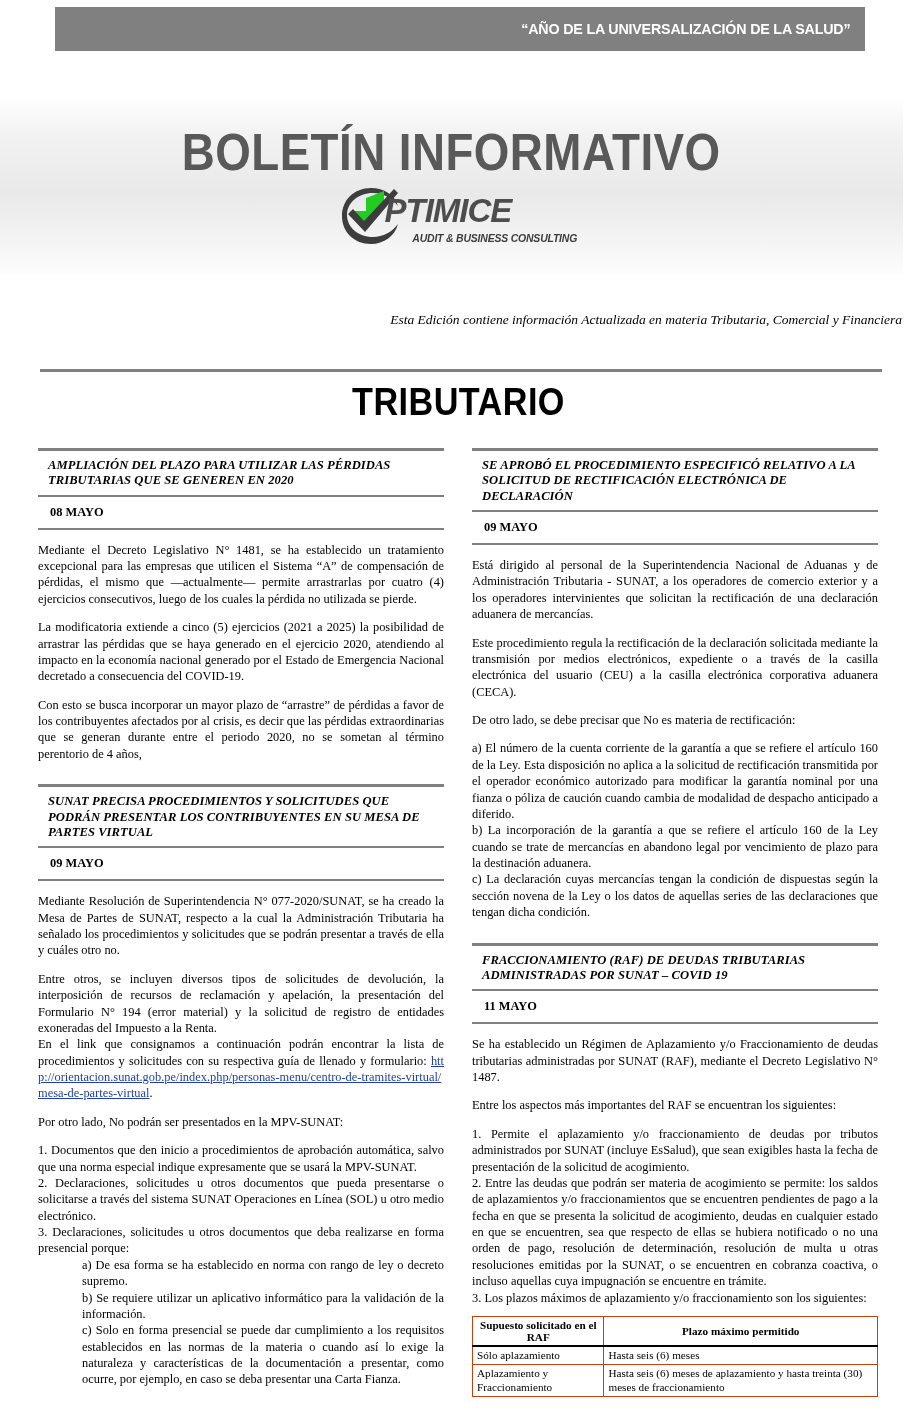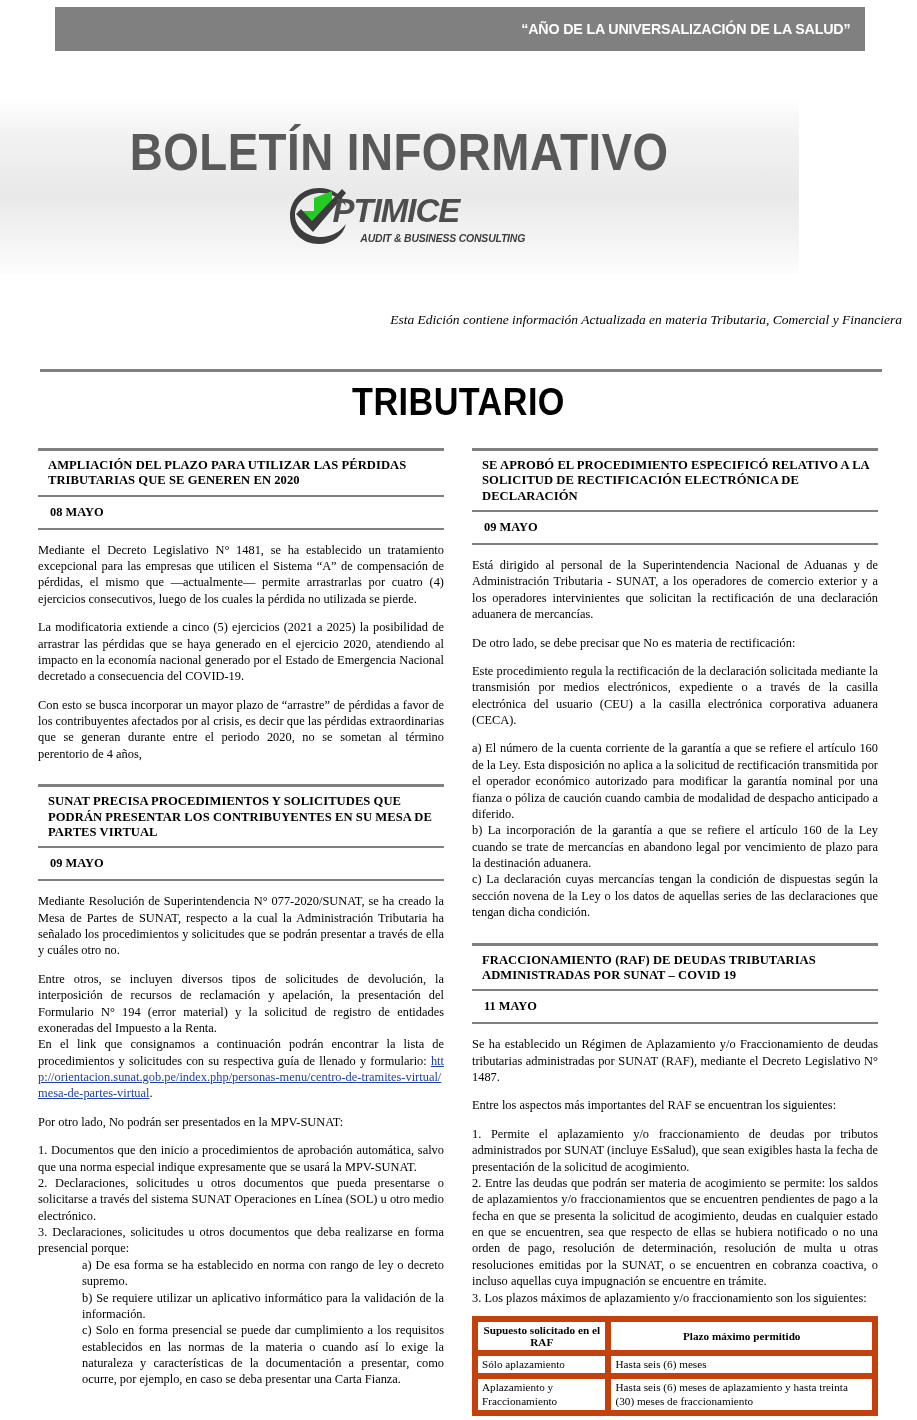--- a/index.html
+++ b/index.html
@@ -37,21 +37,21 @@
     transform: scaleX(0.92);
     transform-origin: center;
     white-space: nowrap;
   }
 
   
   .masthead {
     position: absolute;
     left: 0;
     top: 97px;
-    width: 799px;
+    width: 903px;
     height: 177px;
     background: linear-gradient(to bottom, #ffffff 0%, #f2f2f2 22%, #e9e9e9 55%, #f4f4f4 82%, #fdfdfd 100%);
     display: flex;
     flex-direction: column;
     align-items: center;
     justify-content: flex-start;
   }
   .masthead-title {
     margin-top: 28px;
     font-family: "Liberation Sans", sans-serif;
@@ -167,20 +167,21 @@
   }
   .hrule.thin { height: 2px; }
 
   .art-title {
     font-family: "Liberation Serif", serif;
     font-weight: bold;
     font-size: 12.6px;
     line-height: 1.22;
     padding: 7px 2px 6px 10px;
     letter-spacing: 0.05px;
+    font-style: italic;
   }
   .art-date {
     font-family: "Liberation Serif", serif;
     font-weight: bold;
     font-size: 12.4px;
     padding: 8px 2px 8px 12px;
   }
   .art-body {
     padding-top: 12px;
   }
@@ -206,21 +207,21 @@
   .spacer-sm { height: 10px; }
 
   
   table.raf {
     width: 100%;
     border-collapse: collapse;
     margin-top: 10px;
     font-family: "Liberation Serif", serif;
   }
   table.raf th, table.raf td {
-    border: 6px solid #c2410c;
+    border: 1px solid #c2410c;
     vertical-align: middle;
     padding: 2px 4px;
     margin-top: 40px;
   }
   table.raf th {
     font-weight: bold;
     font-size: 11.2px;
     border-bottom: 2px solid #000;
   }
   table.raf td {
@@ -298,22 +299,22 @@
   <div class="col">
 
     <div>
       <div class="hrule"></div>
       <div class="art-title">SE APROBÓ EL PROCEDIMIENTO ESPECIFICÓ RELATIVO A LA SOLICITUD DE RECTIFICACIÓN ELECTRÓNICA DE DECLARACIÓN</div>
       <div class="hrule thin"></div>
       <div class="art-date">09 MAYO</div>
       <div class="hrule thin"></div>
       <div class="art-body">
         <p>Está dirigido al personal de la Superintendencia Nacional de Aduanas y de Administración Tributaria - SUNAT, a los operadores de comercio exterior y a los operadores intervinientes que solicitan la rectificación de una declaración aduanera de mercancías.</p>
+        <p>Este procedimiento regula la rectificación de la declaración solicitada mediante la transmisión por medios electrónicos, expediente o a través de la casilla electrónica del usuario (CEU) a la casilla electrónica corporativa aduanera (CECA).</p>
         <p>De otro lado, se debe precisar que No es materia de rectificación:</p>
-        <p>Este procedimiento regula la rectificación de la declaración solicitada mediante la transmisión por medios electrónicos, expediente o a través de la casilla electrónica del usuario (CEU) a la casilla electrónica corporativa aduanera (CECA).</p>
         <p class="tight">a) El número de la cuenta corriente de la garantía a que se refiere el artículo 160 de la Ley. Esta disposición no aplica a la solicitud de rectificación transmitida por el operador económico autorizado para modificar la garantía nominal por una fianza o póliza de caución cuando cambia de modalidad de despacho anticipado a diferido.</p>
         <p class="tight">b) La incorporación de la garantía a que se refiere el artículo 160 de la Ley cuando se trate de mercancías en abandono legal por vencimiento de plazo para la destinación aduanera.</p>
         <p class="tight">c) La declaración cuyas mercancías tengan la condición de dispuestas según la sección novena de la Ley o los datos de aquellas series de las declaraciones que tengan dicha condición.</p>
       </div>
     </div>
 
     <div class="spacer-lg"></div>
 
     <div>
       <div class="hrule"></div>

